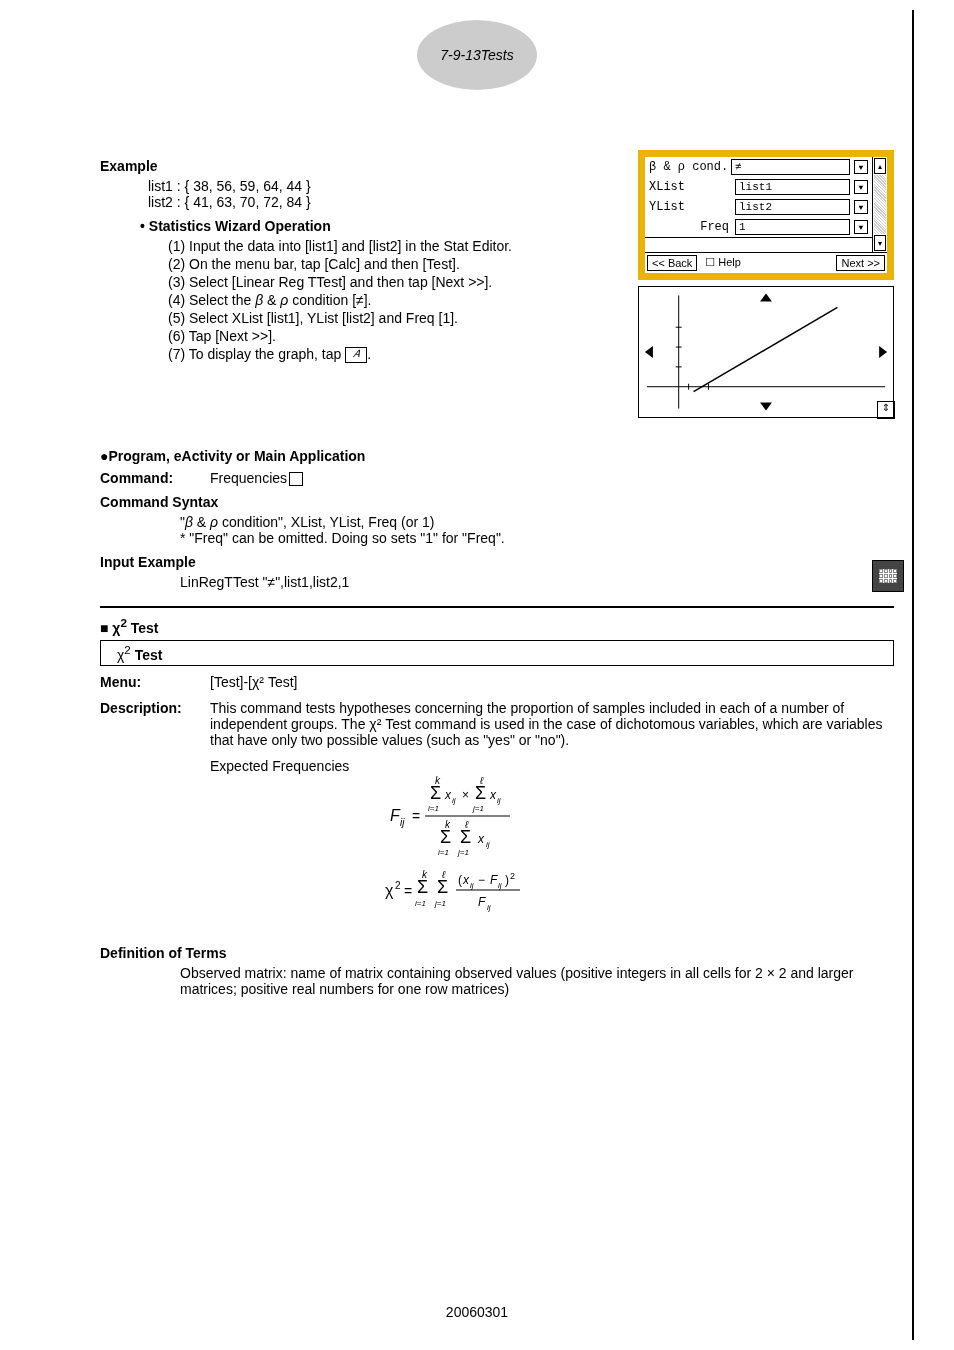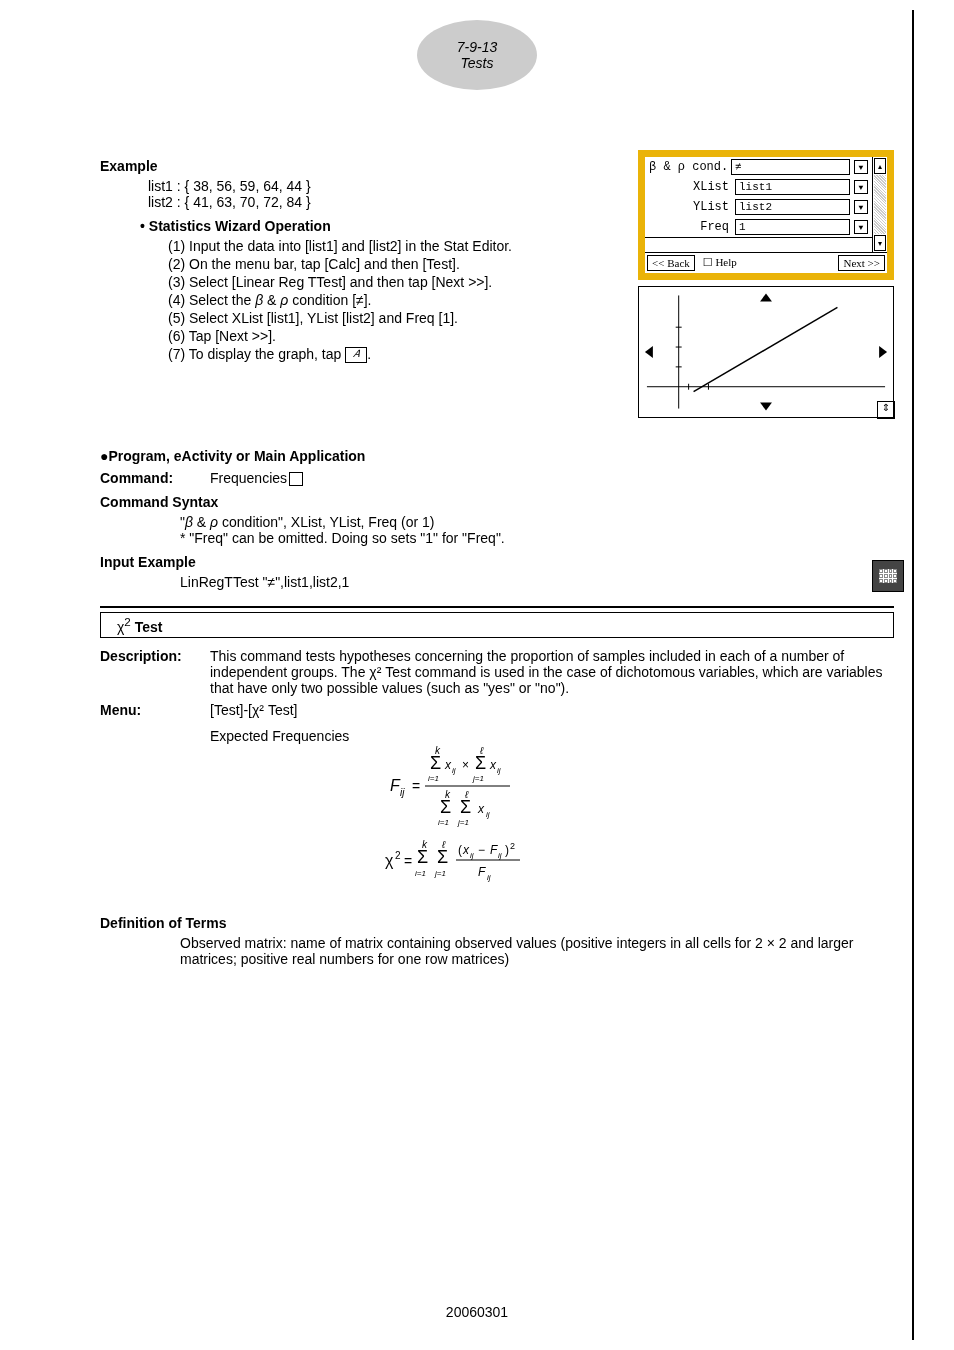--- a/index.html
+++ b/index.html
@@ -28,21 +28,21 @@
   .header-oval {
     position: absolute;
     top: 20px;
     left: 50%;
     transform: translateX(-50%);
     width: 120px;
     height: 70px;
     background: #ccc;
     border-radius: 60px / 35px;
     display: flex;
-    flex-direction: column;
+    flex-direction: row;
     align-items: center;
     justify-content: center;
     font-style: italic;
     font-size: 14px;
   }
   .content {
     margin-top: 130px;
   }
   .example-row {
     display: flex;
@@ -108,21 +108,21 @@
   .scroll-track {
     flex: 1;
     background: repeating-linear-gradient(45deg, #fff, #fff 1px, #ccc 1px, #ccc 2px);
     margin: 0 1px;
   }
   .bottom-bar {
     border-top: 1px solid #000;
     display: flex;
     padding: 2px;
     gap: 4px;
-    font-family: Liberation Serif, serif;
+    font-family: Liberation Sans, sans-serif;
     font-size: 11px;
   }
   .btn-box {
     border: 1px solid #000;
     padding: 1px 4px;
   }
   .graph-box {
     border: 1px solid #000;
     height: 130px;
     position: relative;
@@ -256,28 +256,28 @@
           <div style="display:flex">
             <div style="flex:1">
               <div class="screen-row">
                 <span style="width:80px">β &amp; ρ cond.</span>
                 <div class="input-box">
                     <span>≠</span>
                   </div>
                 <div class="dropdown-btn">▼</div>
               </div>
               <div class="screen-row">
-                <span style="width:80px;text-align:right;padding-right:4px">XList</span>
+                <span style="width:80px;text-align:left;padding-right:4px">XList</span>
                 <div class="input-box">
                     <span>list1</span>
                   </div>
                 <div class="dropdown-btn">▼</div>
               </div>
               <div class="screen-row">
-                <span style="width:80px;text-align:right;padding-right:4px">YList</span>
+                <span style="width:80px;padding-right:4px">YList</span>
                 <div class="input-box">
                     <span>list2</span>
                   </div>
                 <div class="dropdown-btn">▼</div>
               </div>
               <div class="screen-row">
                 <span style="width:80px;text-align:right;padding-right:4px">Freq</span>
                 <div class="input-box">
                     <span>1</span>
                   </div>
@@ -325,30 +325,31 @@
     </div>
 
     <h4>Command Syntax</h4>
     <div style="margin-left:80px"><span>"</span><i>β</i> &amp; <i>ρ</i><span> condition", XList, YList, Freq (or 1)</span></div>
     <div style="margin-left:80px">* "Freq" can be omitted. Doing so sets "1" for "Freq".</div>
 
     <h4>Input Example</h4>
     <div style="margin-left:80px">LinRegTTest  "≠",list1,list2,1</div>
 
     <div class="section-divider"></div>
+    <h4>■ χ<sup>2</sup> <span>Test</span></h4>
     <div class="test-box">χ<sup>2</sup> <b>Test</b></div>
+
+    <div class="desc-grid">
+      <div class="desc-label">Menu:</div>
+      <div>[Test]-[χ² Test]</div>
+    </div>
 
     <div class="desc-grid" style="margin-top:10px">
       <div class="desc-label">Description:</div>
       <div class="desc-content">This command tests hypotheses concerning the proportion of samples included in each of a number of independent groups. The χ² Test command is used in the case of dichotomous variables, which are variables that have only two possible values (such as "yes" or "no").</div>
-    </div>
-
-    <div class="desc-grid">
-      <div class="desc-label">Menu:</div>
-      <div>[Test]-[χ² Test]</div>
     </div>
 
     <div style="display:flex;margin-top:10px;margin-left:110px">
       <div style="width:170px">Expected Frequencies</div>
       <div class="formula-block">
         <svg width="200" height="160" viewBox="0 0 200 160">
           <text x="10" y="55" font-style="italic" font-size="16">F</text>
           <text x="20" y="60" font-style="italic" font-size="10">ij</text>
           <text x="32" y="55" font-size="14">=</text>
 

